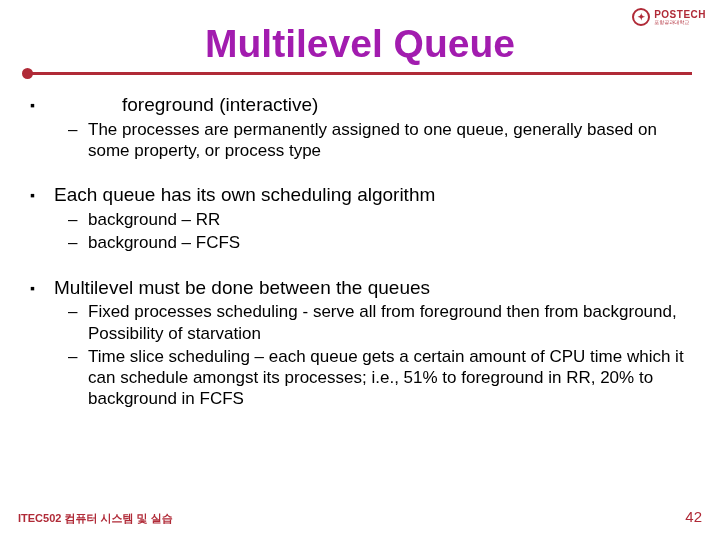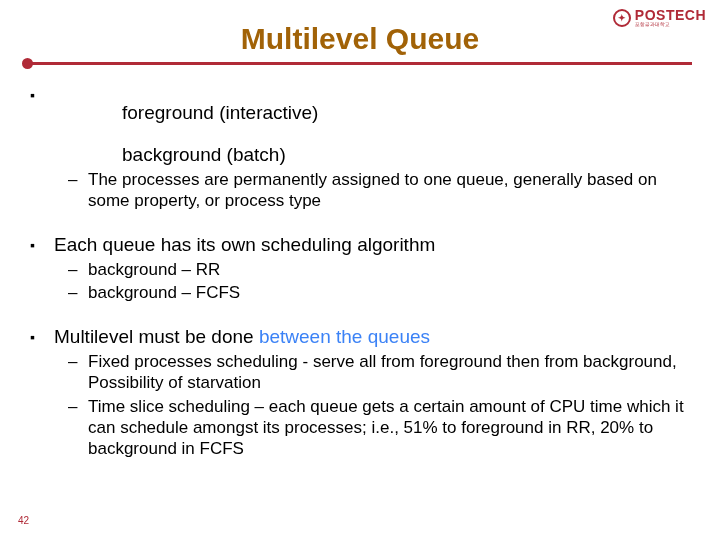--- a/index.html
+++ b/index.html
@@ -1,37 +1,37 @@
 <!DOCTYPE html>
 <html><head>
 <meta charset="utf-8">
 <style>
   * { margin: 0; padding: 0; box-sizing: border-box; }
   html, body { width: 720px; height: 540px; font-family: Verdana, Geneva, sans-serif; background: #fff; color: #000; }
   .slide { width: 720px; height: 540px; position: relative; padding: 12px 28px 0 28px; }
   .logo { position: absolute; top: 8px; right: 14px; display: flex; align-items: center; gap: 4px; }
   .logo-mark { width: 18px; height: 18px; border: 2px solid #b02a37; border-radius: 50%; display: inline-flex; align-items: center; justify-content: center; font-size: 9px; color: #b02a37; font-weight: bold; }
   .logo-text { display: flex; flex-direction: column; line-height: 1; }
-  .logo-main { font-size: 14px; font-weight: bold; color: #b02a37; letter-spacing: 0.5px; }
+  .logo-main { font-size: 10px; font-weight: bold; color: #b02a37; letter-spacing: 0.5px; }
   .logo-sub { font-size: 5px; color: #b02a37; }
-  .title { text-align: center; font-size: 30px; font-weight: bold; color: #a16207; margin-top: 10px; margin-bottom: 6px; }
+  .title { text-align: center; font-size: 39px; font-weight: bold; color: #a21caf; margin-top: 10px; margin-bottom: 6px; }
   .hr-line { height: 3px; background: #b02a37; margin: 0 0 18px 0; position: relative; }
   .hr-line::before { content: ""; position: absolute; left: -6px; top: -4px; width: 11px; height: 11px; background: #b02a37; border-radius: 50%; }
   .content { font-size: 19px; line-height: 1.25; padding-left: 2px; }
   .bullet-1 { display: flex; margin-top: 6px; }
   .bullet-1 .m { width: 24px; flex-shrink: 0; font-size: 14px; padding-top: 4px; }
   .bullet-1 .t { flex: 1; }
-  .indent-plain { margin-left: 68px; margin-top: 18px; }
+  .indent-plain { margin-left: 68px; }
   .bullet-2 { display: flex; margin-left: 38px; font-size: 17px; margin-top: 2px; }
   .bullet-2 .m { width: 20px; flex-shrink: 0; }
   .bullet-2 .t { flex: 1; }
-  .accent { color: #3b82f6; }
+  .accent { color: #000000; }
   .footer { position: absolute; bottom: 14px; left: 18px; right: 18px; display: flex; justify-content: space-between; align-items: baseline; }
   .footer-left { font-size: 11px; font-weight: bold; color: #b02a37; }
-  .footer-right { font-size: 10px; color: #b02a37; }
+  .footer-right { font-size: 15px; color: #b02a37; }
 </style>
 </head>
 <body>
 
 <div class="slide">
 
   <div class="logo">
     <span class="logo-mark">✦</span>
     <span class="logo-text">
       <span class="logo-main">POSTECH</span>
@@ -41,21 +41,20 @@
 
   <div class="title">Multilevel Queue</div>
   <div class="hr-line"></div>
 
   <div class="content">
 
     <div class="bullet-1">
       <div class="m">▪</div>
       <div class="t">
         <div class="indent-plain">foreground (interactive)</div>
-        <div class="indent-plain">background (batch)</div>
       </div>
     </div>
     <div class="bullet-2">
       <div class="m">–</div>
       <div class="t">The processes are permanently assigned to one queue, generally based on some property, or process type</div>
     </div>
 
     <div style="height:16px"></div>
 
     <div class="bullet-1">
@@ -84,16 +83,17 @@
       <div class="t">Fixed processes scheduling - serve all from foreground then from background,  Possibility of starvation</div>
     </div>
     <div class="bullet-2">
       <div class="m">–</div>
       <div class="t">Time slice scheduling – each queue gets a certain amount of CPU time which it can schedule amongst its processes; i.e., 51% to foreground in RR, 20% to background in FCFS</div>
     </div>
 
   </div>
 
   <div class="footer">
+    <div class="footer-left">ITEC502 컴퓨터 시스템 및 실습</div>
     <div class="footer-right">42</div>
   </div>
 
 </div>
 
 </body></html>

